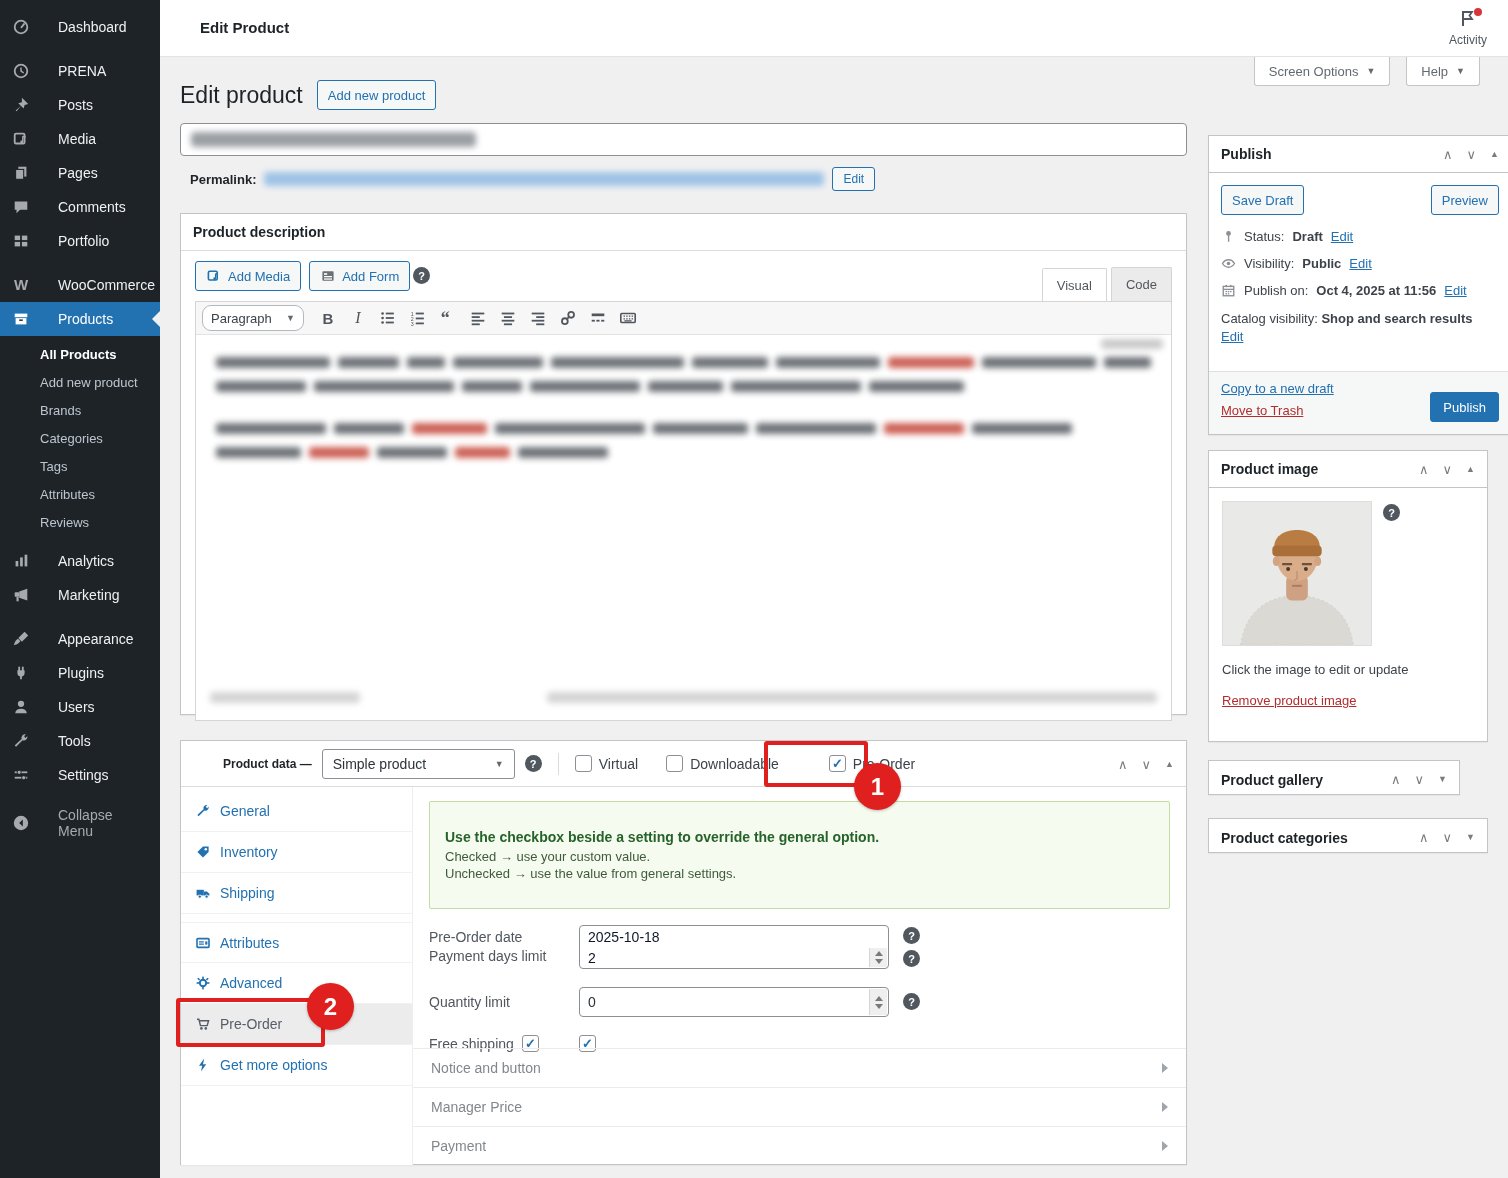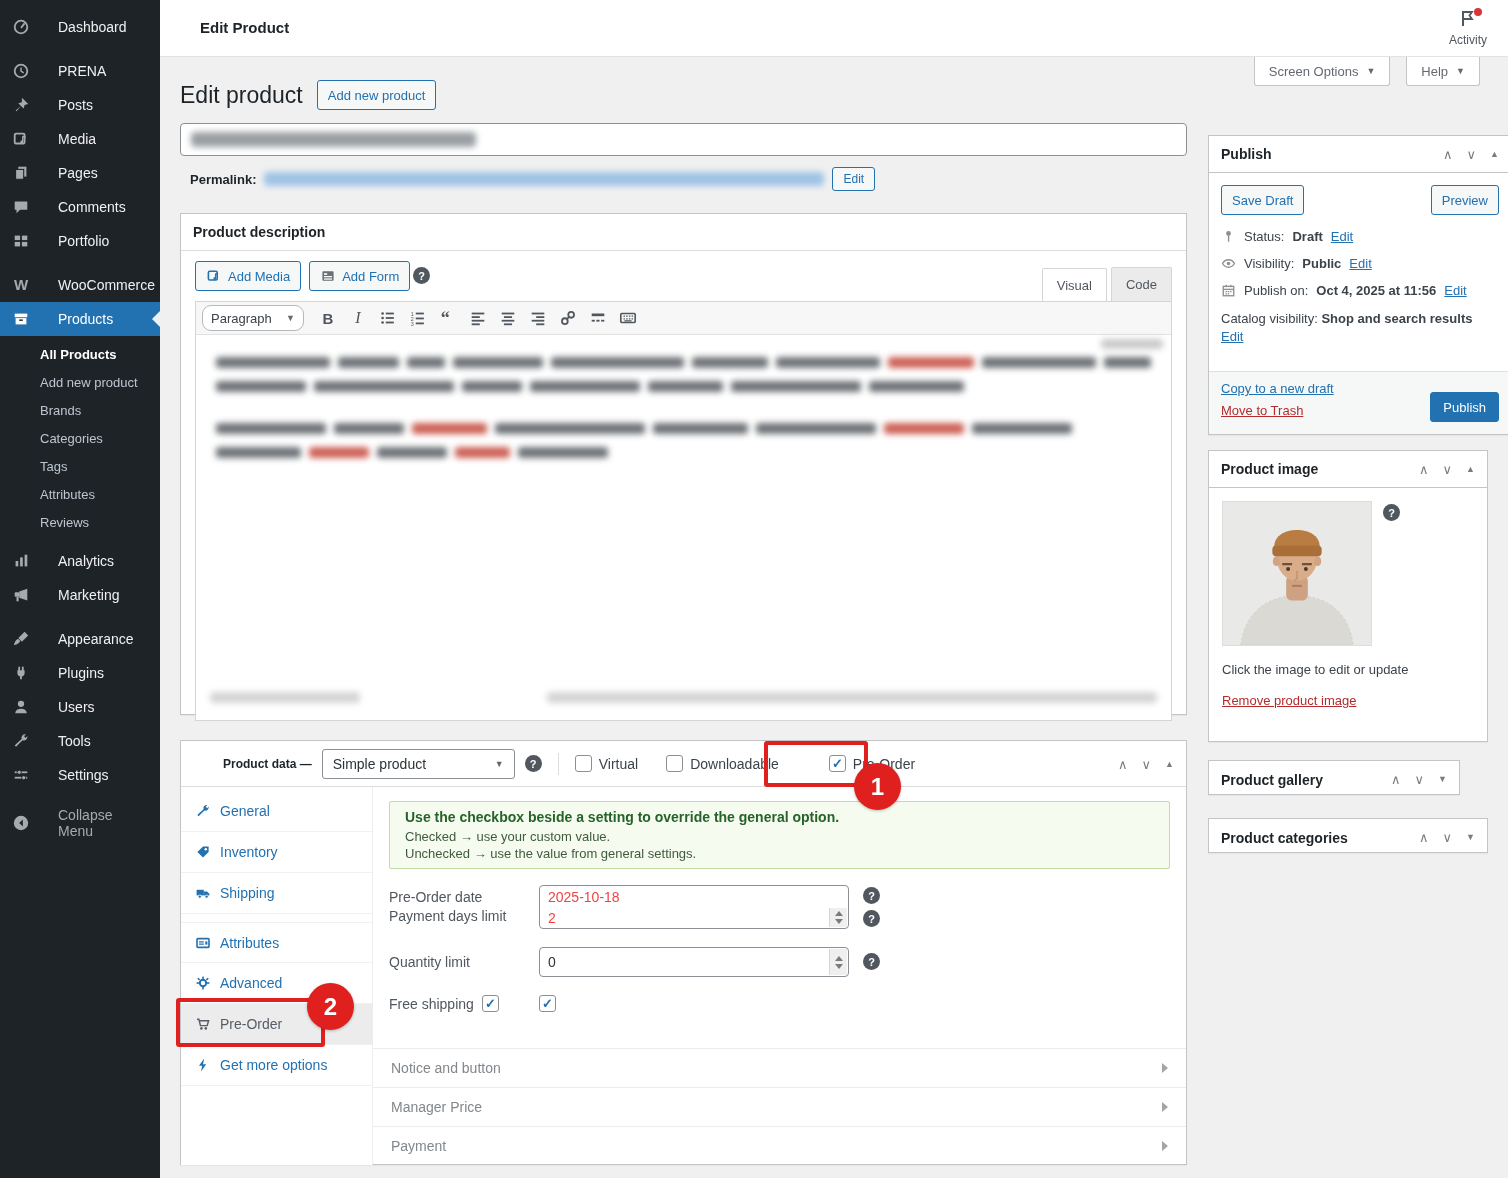--- a/index.html
+++ b/index.html
@@ -93,35 +93,35 @@
   
   .data-panel { left:180px; top:740px; width:1007px; height:425px; }
   .pd-header { display:flex; align-items:center; height:46px; border-bottom:1px solid #dcdcde; padding:0 12px; gap:10px; position:relative; }
   .pd-title { font-size:12px; font-weight:bold; color:#1d2327; white-space:nowrap;padding-left:30px; }
   .pd-select { width:193px; height:30px; border:1px solid #8c8f94; border-radius:3px; background:#fff; display:flex; align-items:center; justify-content:space-between; padding:0 10px; font-size:14px; color:#2c3338; cursor:pointer; }
   .pd-sep { width:1px; height:22px; background:#dcdcde; margin:0 6px; }
   .pd-check { display:flex; align-items:center; gap:7px; font-size:14px; color:#3c434a; cursor:pointer; }
   .pd-check + .pd-check { margin-left:18px; }
   .pd-handles { position:absolute; right:12px; top:0; height:46px; display:flex; align-items:center; gap:14px; }
   .pd-body { display:flex; height:378px; }
-  .pd-tabs { width:192px; border-right:1px solid #eee; background:#fff; padding-top:4px; }
+  .pd-tabs { width:232px; border-right:1px solid #eee; background:#fff; padding-top:4px; }
   .pd-tab { height:41px; display:flex; align-items:center; gap:9px; padding:0 14px; font-size:14px; color:#2271b1; border-bottom:1px solid #f1f1f1; cursor:pointer; }
   .pd-tab .ico { width:16px; height:16px; color:#2271b1; flex:none; }
   .pd-tab.grp { margin-top:8px; border-top:1px solid #f1f1f1; }
   .pd-tab.active { background:#ececec; color:#555d66; font-weight:400; }
   .pd-tab.active .ico { color:#555d66; }
   .pd-content { flex:1; position:relative; padding:14px 16px 0; }
-  .wc-notice { background:#f6fbef; border:1px solid #c4dba4; border-radius:2px; padding:7px 15px; margin-bottom:16px; }
+  .wc-notice { background:#f6fbef; border:1px solid #c4dba4; border-radius:2px; padding:27px 15px; margin-bottom:16px; }
   .wc-notice .nt { font-size:14px; font-weight:bold; color:#25632a; margin-bottom:4px; }
   .wc-notice .nl { font-size:13px; color:#3f5a3c; margin-top:2px; }
   .fld-row { display:flex; margin-bottom:18px; }
   .fld-labels { width:150px; font-size:14px; color:#50575e; line-height:19px; padding-top:3px; }
   .fld-inputwrap { display:flex; align-items:flex-start; gap:14px; }
   .combo-box { width:310px; border:1px solid #8c8f94; border-radius:4px; background:#fff; overflow:hidden; }
-  .combo-row { height:21px; display:flex; align-items:center; padding:0 8px; font-size:14px; color:#ef4444; position:relative; }
+  .combo-row { height:21px; display:flex; align-items:center; padding:0 8px; font-size:14px; color:#0f172a; position:relative; }
   .num-row { justify-content:flex-start; }
   .spin { position:absolute; right:1px; top:1px; bottom:1px; width:18px; background:#efefef; border-left:1px solid #d5d5d5; display:flex; flex-direction:column; align-items:center; justify-content:center; gap:3px; cursor:pointer; }
   .spin i { width:0; height:0; border-left:4px solid transparent; border-right:4px solid transparent; }
   .spin .up { border-bottom:5px solid #7a7a7a; }
   .spin .dn { border-top:5px solid #7a7a7a; }
   .help-col { display:flex; flex-direction:column; gap:6px; padding-top:2px; }
   .single-box { width:310px; height:30px; border:1px solid #8c8f94; border-radius:4px; background:#fff; position:relative; display:flex; align-items:center; padding:0 8px; font-size:14px; color:#2c3338; }
   .fs-row { display:flex; align-items:center; margin-bottom:0; }
   .fs-label { width:150px; display:flex; align-items:center; gap:8px; font-size:14px; color:#50575e; }
   .accordion { position:absolute; left:0; right:0; bottom:0; }

